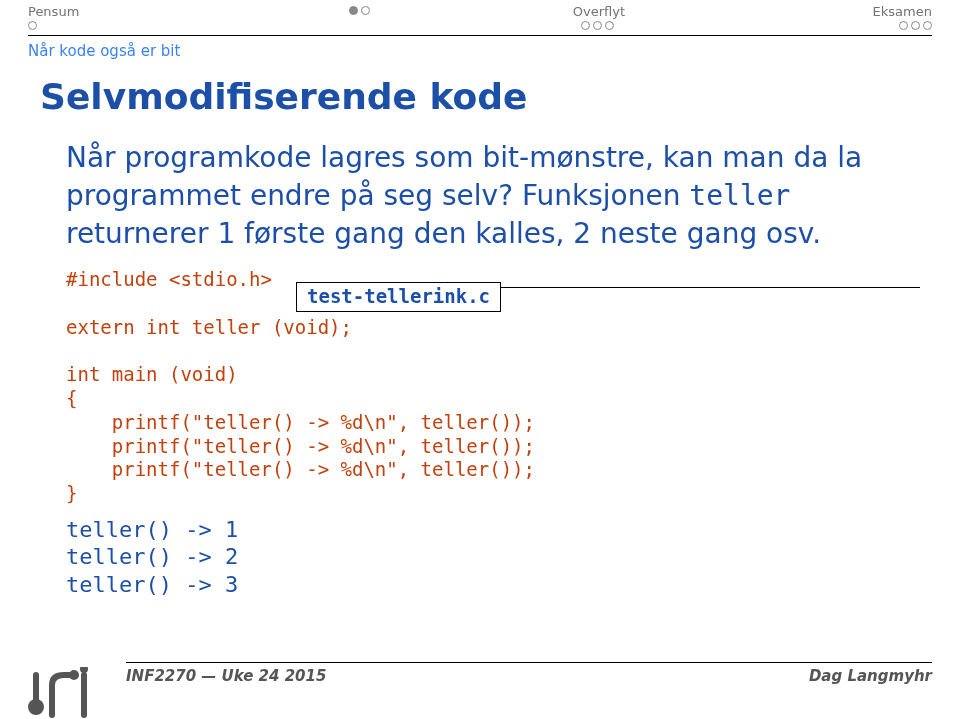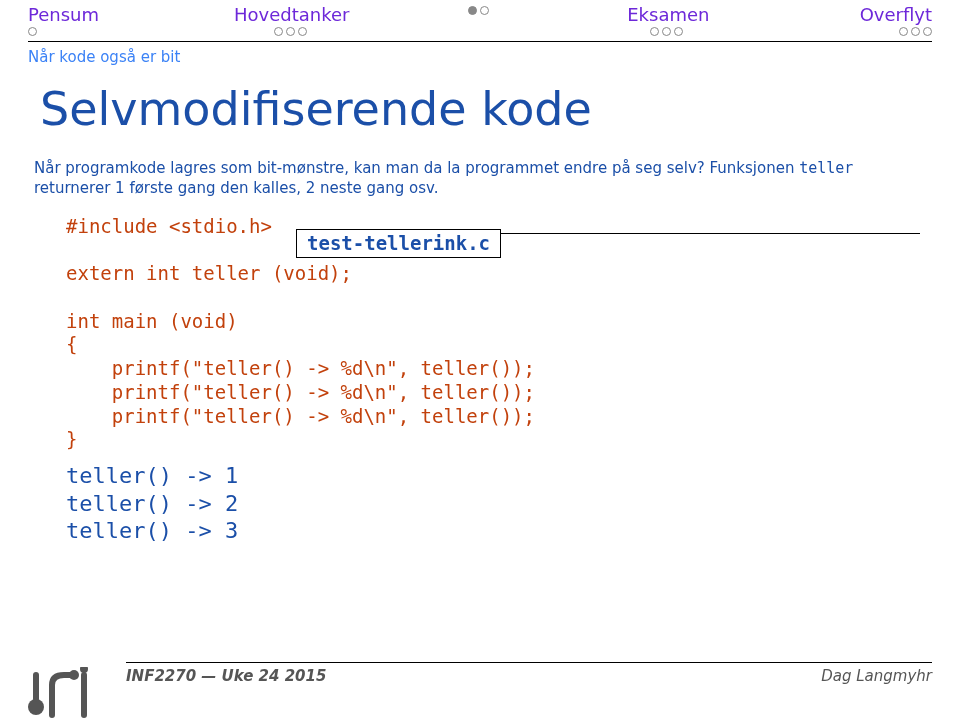--- a/index.html
+++ b/index.html
@@ -11,22 +11,22 @@
     display: flex;
     padding: 4px 28px 0 28px;
   }
   .topnav .col {
     flex: 1;
     text-align: center;
   }
   .topnav .col:first-child { text-align: left; flex: 0.9; }
   .topnav .col:last-child { text-align: right; flex: 0.9; }
   .topnav .label {
-    color: #6d28d9;
-    font-size: 18px;
+    color: #737373;
+    font-size: 13px;
     cursor: pointer;
   }
   .dots { margin-top: 2px; font-size: 0; }
   .dots span {
     display: inline-block;
     width: 9px; height: 9px;
     border: 1.2px solid #888;
     border-radius: 50%;
     margin-right: 3px;
   }
@@ -37,29 +37,29 @@
 
   .hr { border: none; border-top: 1px solid #000; margin: 5px 28px 0 28px; }
 
   .subtitle {
     font-size: 15px;
     color: #3b82f6;
     margin: 6px 28px 0 28px;
   }
 
   .title {
-    font-size: 46px;
-    font-weight: normal;
+    font-size: 36px;
+    font-weight: bold;
     color: #1b4fa8;
     margin: 16px 28px 0 40px;
   }
 
   .body {
-    margin: 22px 40px 0 34px;
-    font-size: 15px;
+    margin: 22px 40px 0 66px;
+    font-size: 28px;
     color: #1b4fa8;
     line-height: 1.35;
   }
   .body .mono-inline {
     font-family: "DejaVu Sans Mono", monospace;
     color: #1b4fa8;
   }
 
   .code-wrap {
     position: relative;
@@ -121,46 +121,42 @@
   .foot-left {
     font-style: italic;
     font-weight: bold;
     font-size: 15px;
     color: #555;
     margin-left: 8px;
   }
   .foot-right {
     margin-left: auto;
     font-style: italic;
-    font-weight: normal;
+    font-weight: bold;
     font-size: 15px;
     color: #555;
   }
 </style>
 </head>
 <body>
 
 <div class="topnav">
   <div class="col">
     <div class="label">Pensum</div>
     <div class="dots"><span></span></div>
   </div>
   <div class="col">
-    <div class="label">Hovedtanker</div>
+    <div class="dots"><span class="fill"></span><span></span></div>
+  </div>
+  <div class="col">
+    <div class="label">Overflyt</div>
     <div class="dots"><span></span><span></span><span></span></div>
   </div>
   <div class="col">
-    <div class="dots"><span class="fill"></span><span></span></div>
-  </div>
-  <div class="col">
     <div class="label">Eksamen</div>
-    <div class="dots"><span></span><span></span><span></span></div>
-  </div>
-  <div class="col">
-    <div class="label">Overflyt</div>
     <div class="dots"><span></span><span></span><span></span></div>
   </div>
 </div>
 
 <hr class="hr">
 
 <div class="subtitle">Når kode også er bit</div>
 
 <div class="title">Selvmodifiserende kode</div>
 

